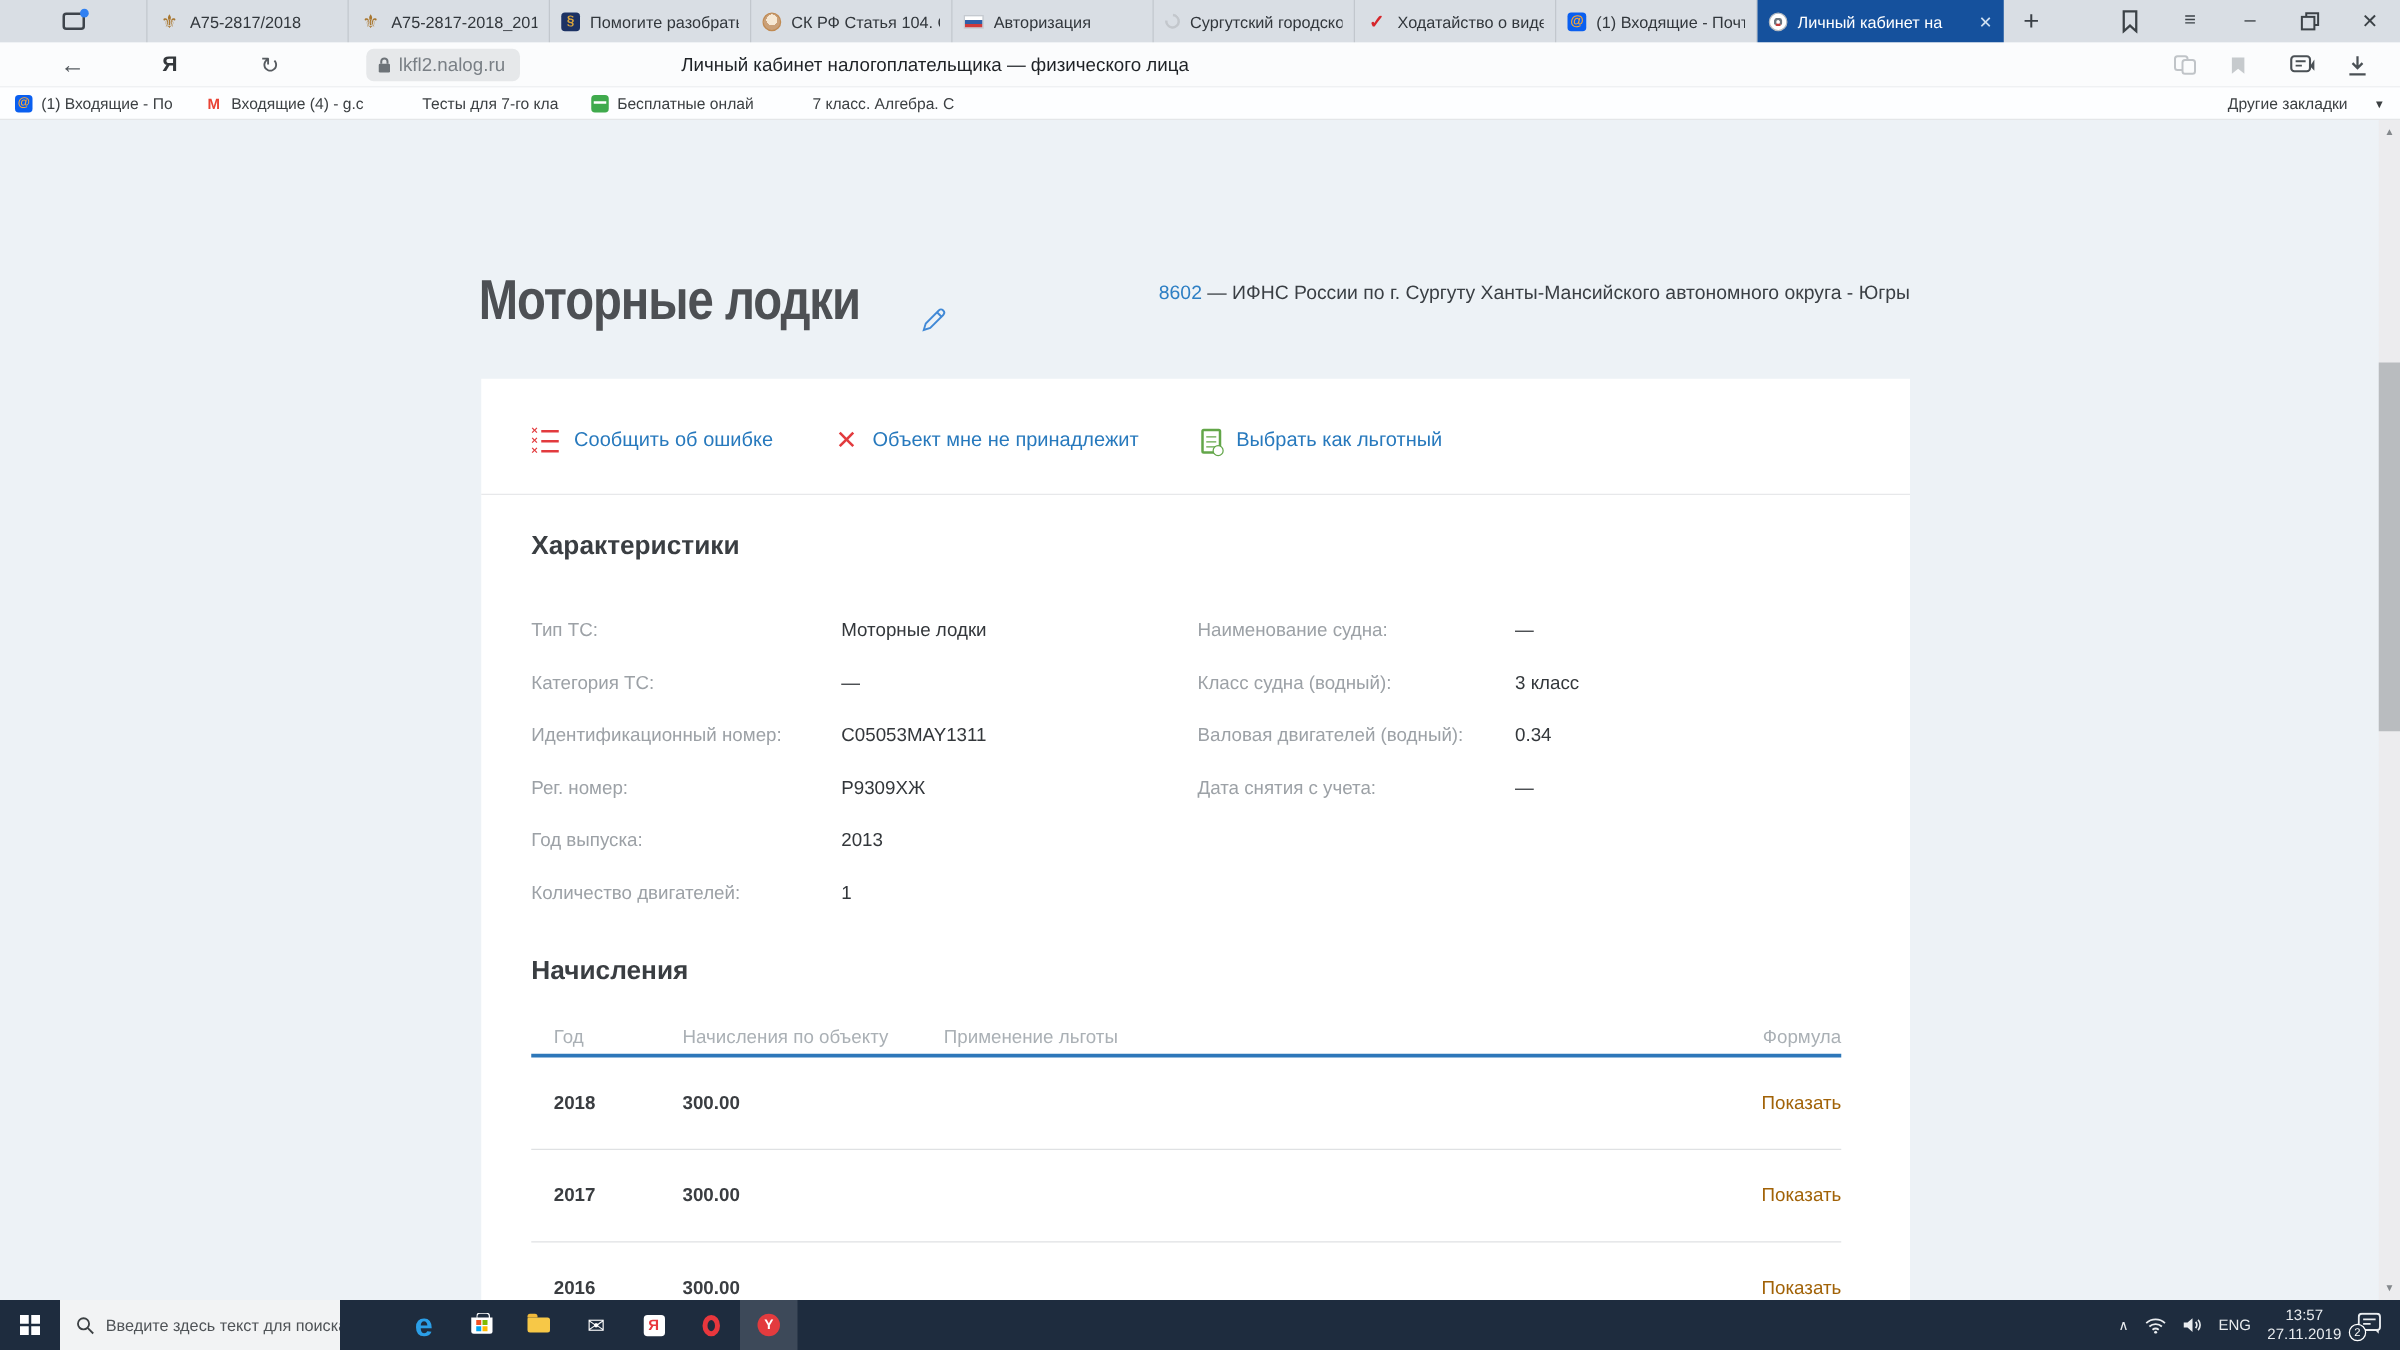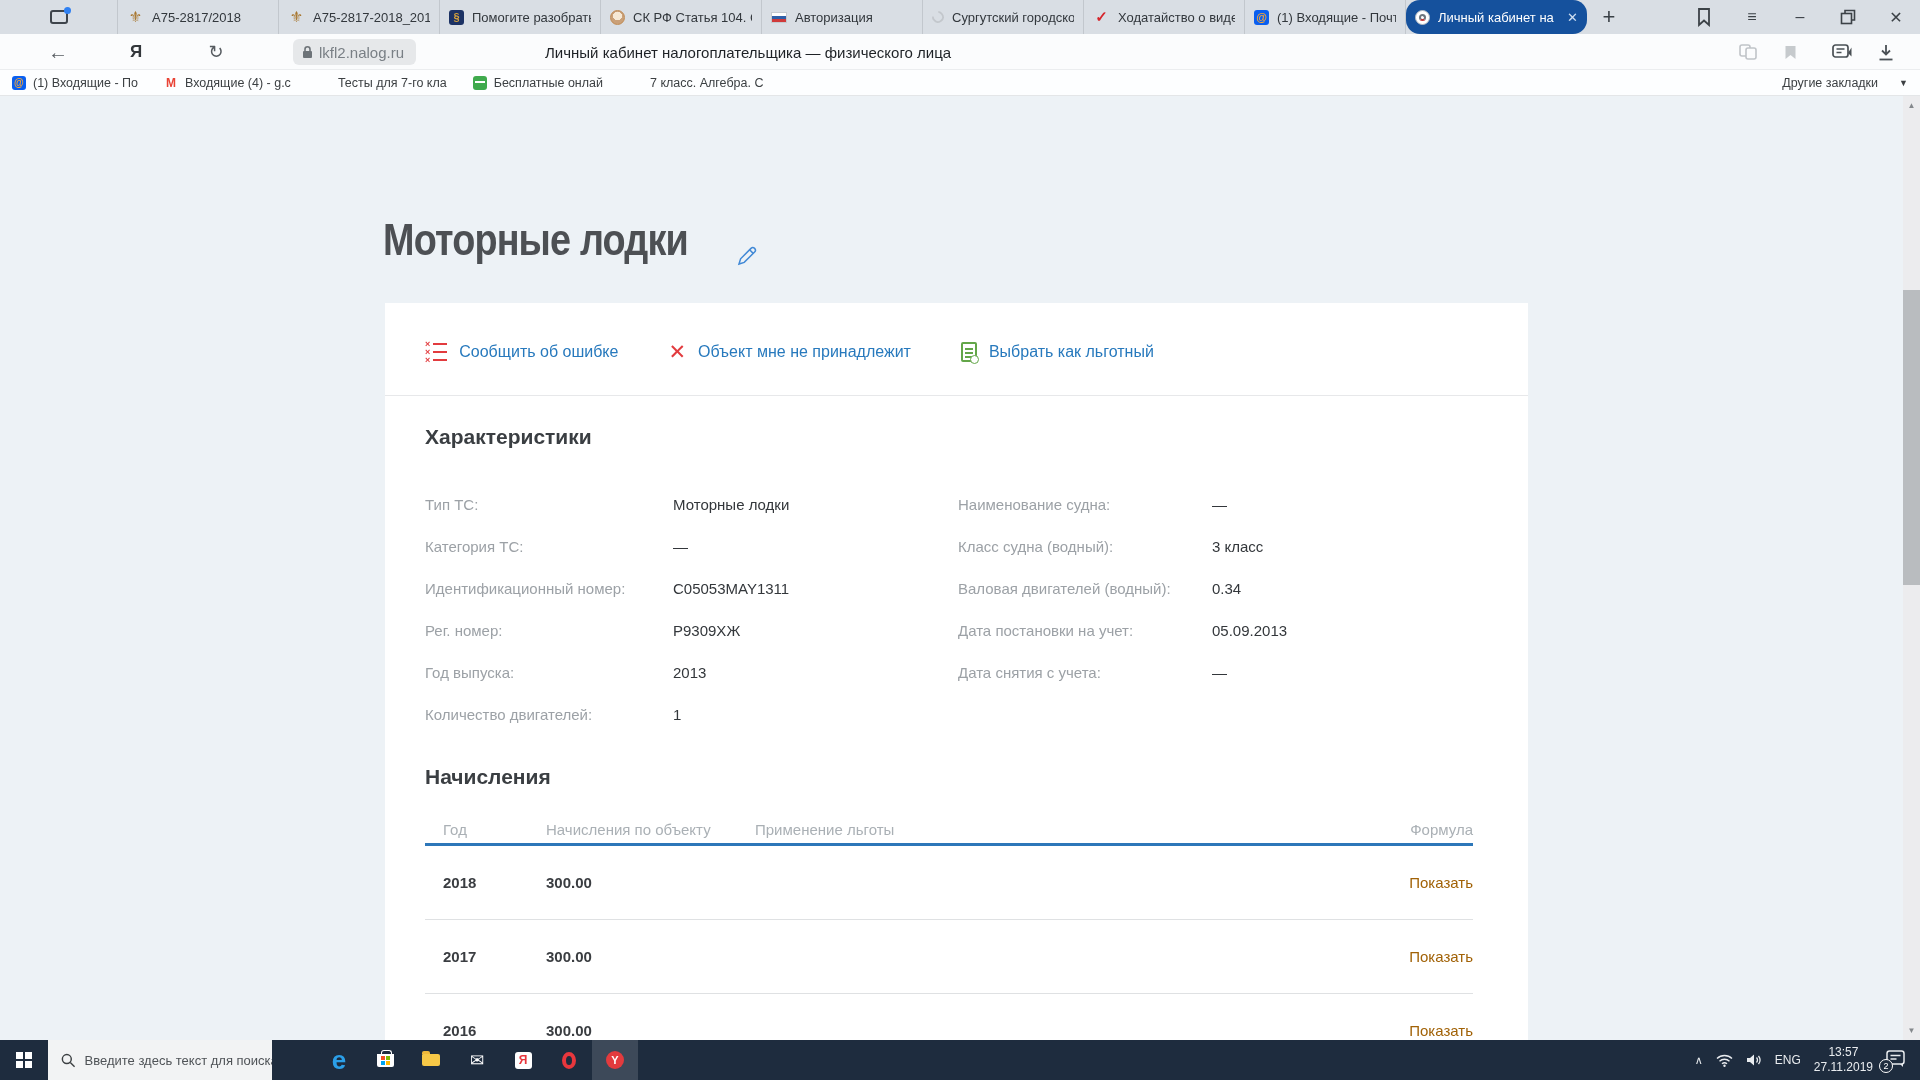--- a/index.html
+++ b/index.html
@@ -7,21 +7,21 @@
   body { font-family:"Liberation Sans", sans-serif; }
   .screen { position:relative; width:1920px; height:1080px; overflow:hidden; background:#edf2f6; }
 
   
   .tabbar { position:absolute; top:0; left:0; width:1920px; height:34px; background:#d9dee4; display:flex; align-items:stretch; }
   .panelbtn { width:118px; display:flex; align-items:center; justify-content:center; position:relative; border-right:1px solid #c2c7cd; }
   .panelbtn .pb-rect { width:18px; height:14px; border:2px solid #3e444b; border-radius:3px; position:relative; }
   .panelbtn .pb-dot { position:absolute; top:7px; right:46px; width:7px; height:7px; border-radius:50%; background:#2f80f2; }
   .tab { width:161px; flex:none; display:flex; align-items:center; gap:8px; padding:0 9px; overflow:hidden; white-space:nowrap; font-size:13px; color:#32373c; border-right:1px solid #c2c7cd; cursor:default; }
   .tab .tlabel { overflow:hidden; white-space:nowrap; flex:1; }
-  .tab.active { width:181px; background:#15519d; color:#fff; border-right:none;border-radius:14px; }
+  .tab.active { width:197px; background:#15519d; color:#fff; border-right:none; }
   .tab.active .tclose { color:#cfe0f2; font-size:13px; margin-left:4px; }
   .newtab { width:44px; display:flex; align-items:center; justify-content:center; font-size:22px; color:#3a4046; }
   .winctrls { margin-left:auto; display:flex; align-items:center; }
   .wbtn { width:48px; height:34px; display:flex; align-items:center; justify-content:center; color:#3c4247; font-size:16px; }
   .wbtn svg { display:block; }
 
   
   .fav { width:17px; height:17px; flex:none; display:flex; align-items:center; justify-content:center; font-size:13px; }
   .fav-eagle { color:#a8762e; font-size:15px; }
   .fav-law { width:15px; height:15px; background:#1c3264; border-radius:3px; color:#d9a43c; font-size:11px; font-weight:bold; }
@@ -276,20 +276,21 @@
   </div>
 
   <div class="content">
     <div class="ptitle">Моторные лодки</div>
     <div class="pencil">
       <svg width="24" height="24" viewBox="0 0 24 24">
           <path d="M4 20 l1.6-5.2 L16 4.4 a2.5 2.5 0 0 1 3.6 3.6 L9.2 18.4 4 20 Z" fill="none" stroke="#4189d6" stroke-width="1.5"></path>
           <path d="M14.6 5.8 l3.6 3.6" stroke="#4189d6" stroke-width="1.5"></path>
         </svg>
     </div>
+    <div class="inspection"><a href="#">8602</a><span> — ИФНС России по г. Сургуту Ханты-Мансийского автономного округа - Югры</span></div>
 
     <div class="card">
       <div class="actions">
         <div class="action">
           <span class="ic-errlist">
               <i>
                 <b>×</b>
                 <s></s>
               </i>
               <i>
@@ -353,24 +354,20 @@
           </div>
         <div class="frow">
             <span class="lab">Класс судна (водный):</span>
             <span class="val">3 класс</span>
           </div>
         <div class="frow">
             <span class="lab">Валовая двигателей (водный):</span>
             <span class="val">0.34</span>
           </div>
         <div class="frow">
-            <span class="lab">Дата постановки на учет:</span>
-            <span class="val">05.09.2013</span>
-          </div>
-        <div class="frow">
             <span class="lab">Дата снятия с учета:</span>
             <span class="val">—</span>
           </div>
       </div>
 
       <div class="h2 accr">Начисления</div>
 
       <div class="tbl">
         <div class="thead">
           <span class="c-year">Год</span>

